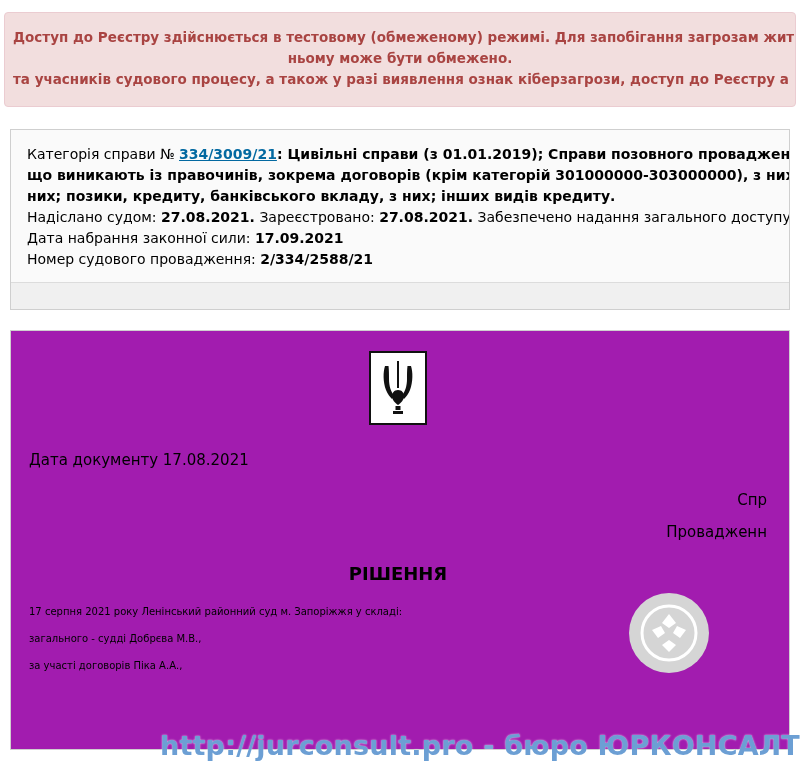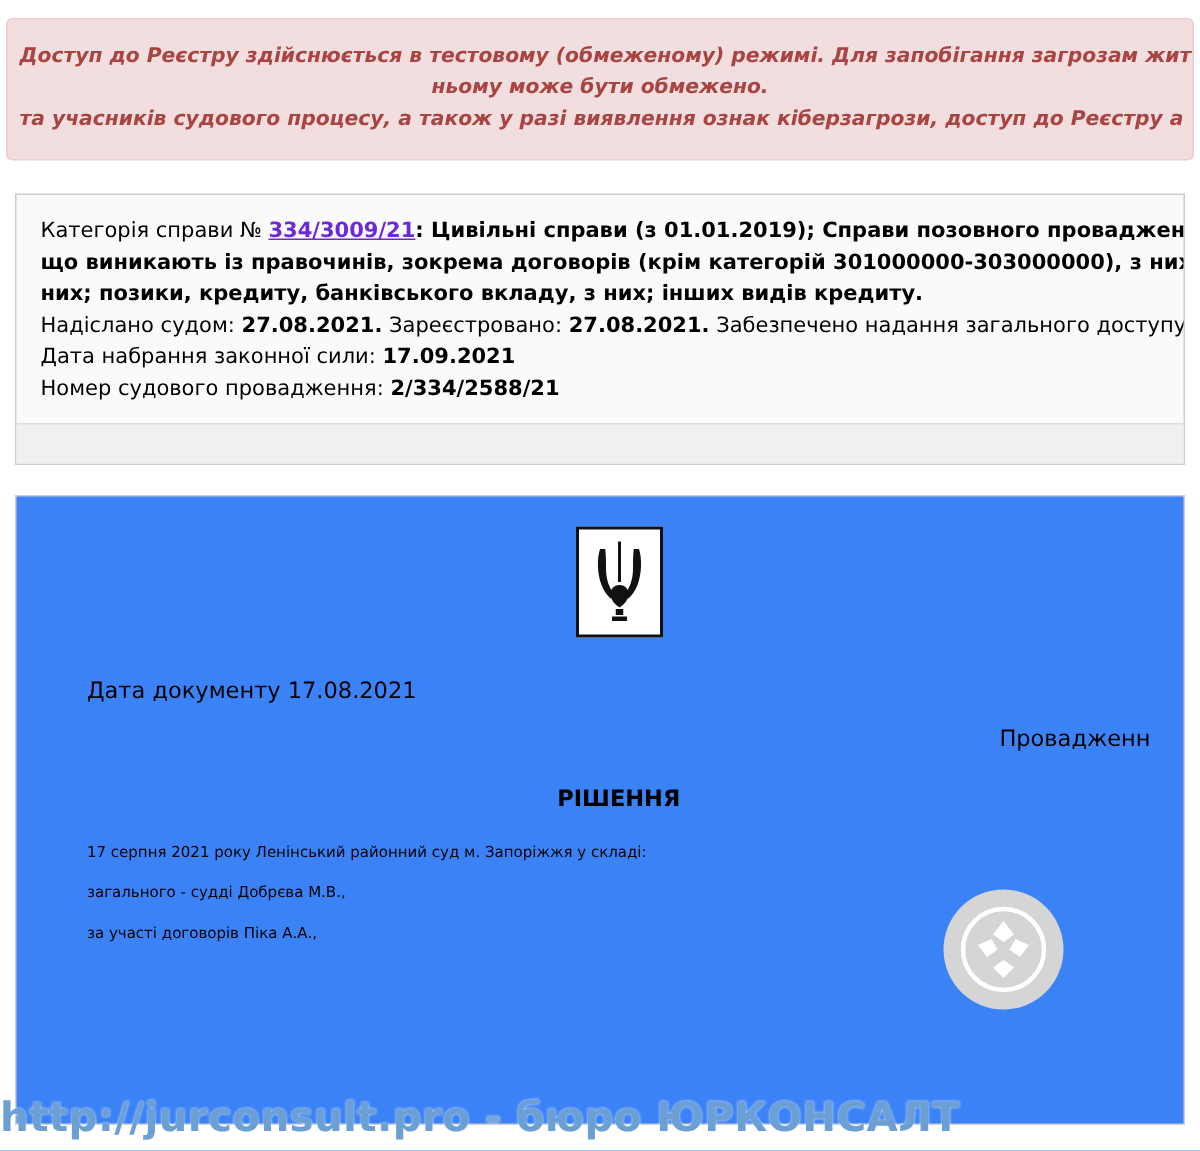--- a/index.html
+++ b/index.html
@@ -28,21 +28,20 @@
     font-weight: bold;
     font-size: 13.5px;
     line-height: 1.55;
     padding: 14px 8px 16px 8px;
     box-sizing: border-box;
     white-space: nowrap;
     overflow: hidden;
   }
   .warning-banner .wl {
     display: block;
-    font-style: italic;
   }
 
   
   .panel {
     margin: 22px 10px 0 10px;
     border: 1px solid #cfcfcf;
     background: #fafafa;
     box-sizing: border-box;
   }
   .panel-body {
@@ -52,38 +51,37 @@
     white-space: nowrap;
     overflow: hidden;
   }
   .panel-foot {
     height: 26px;
     border-top: 1px solid #dcdcdc;
     background: #f0f0f0;
   }
   .bold { font-weight: bold; }
   a.case-link {
-    color: #6d28d9;
+    color: #0369a1;
     font-weight: bold;
     text-decoration: underline;
   }
   .cat-line {
     white-space: nowrap;
   }
 
   
   .doc-panel {
     margin: 20px 10px 0 10px;
     border: 1px solid #cfcfcf;
-    background: #3b82f6;
+    background: #a21caf;
     box-sizing: border-box;
     height: 420px;
     position: relative;
     overflow: hidden;
-    padding-left: 29px;
   }
   .doc-inner {
     padding: 18px 22px 0 18px;
     position: relative;
     height: 100%;
     box-sizing: border-box;
   }
 
   
   .emblem-wrap {
@@ -112,21 +110,21 @@
     text-align: right;
     font-size: 15px;
     margin-top: 14px;
     white-space: nowrap;
   }
   .right-line.first { margin-top: 22px; }
 
   .center-title {
     text-align: center;
     font-weight: bold;
-    font-size: 15px;
+    font-size: 18px;
     margin-top: 22px;
   }
   .center-title.second { margin-top: 14px; }
 
   .body-line {
     font-size: 10px;
     margin-top: 22px;
   }
   .body-line.tight { margin-top: 16px; }
 
@@ -142,23 +140,23 @@
     display: flex;
     align-items: center;
     justify-content: center;
   }
   .seal svg { display: block; }
 
   
   .watermark {
     position: absolute;
     left: 0;
-    right: 16px;
+    right: 0;
     bottom: 6px;
-    text-align: left;
+    text-align: right;
     font-size: 27px;
     font-weight: bold;
     color: #7ba7d7;
     letter-spacing: 0.2px;
     text-shadow: 0 0 2px rgba(255,255,255,0.8);
     pointer-events: none;
     white-space: nowrap;
   }
   .watermark .wm-url { color: #6c9fd4; }
   .watermark .wm-rest { color: #6c9fd4; }
@@ -212,20 +210,21 @@
             <path d="M33 8 C35 14 35 24 32 32 C30.5 36 28 39 26 41 L23.5 38 C27 34 29 28 29 21 C29 16 29 12 29.5 8 Z"></path>
             <path d="M17.5 48 L22.5 48 L22.5 52 L17.5 52 Z"></path>
             <path d="M15 53 L25 53 L25 56 L15 56 Z"></path>
           </g>
         </svg>
       </div>
     </div>
 
     <div class="doc-date">Дата документу 17.08.2021</div>
 
+    <div class="right-line first">Спр</div>
     <div class="right-line">Провадженн</div>
 
     <div class="center-title">РІШЕННЯ</div>
 
     <div class="body-line">17 серпня 2021 року Ленінський районний суд м. Запоріжжя у складі:</div>
     <div class="body-line tight">загального - судді Добрєва М.В.,</div>
     <div class="body-line tight">за участі договорів Піка А.А.,</div>
 
     <div class="seal">
       <svg width="58" height="58" viewBox="0 0 58 58" aria-hidden="true">

